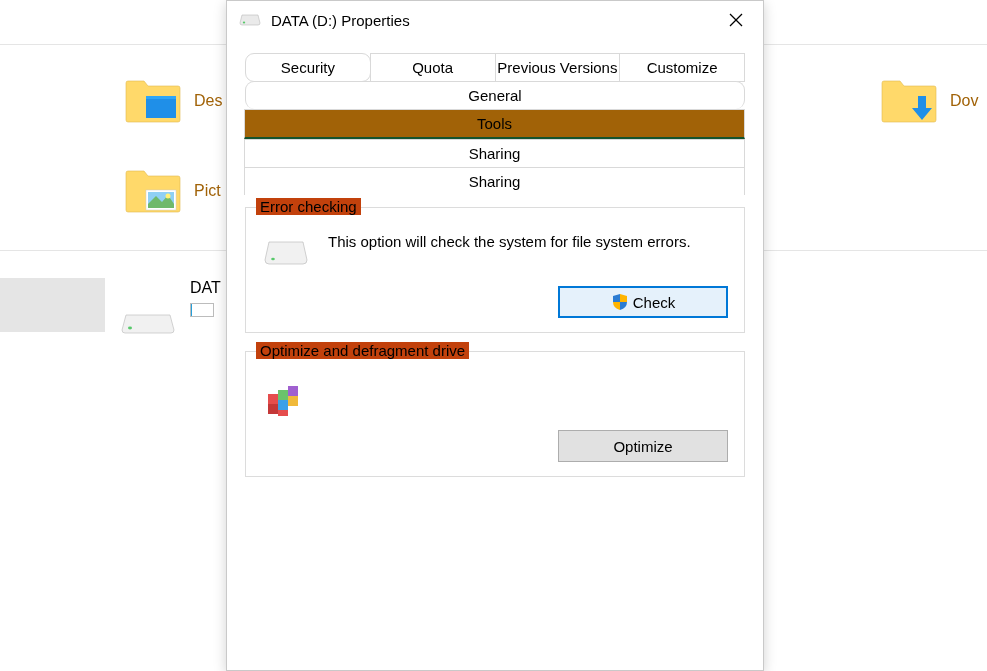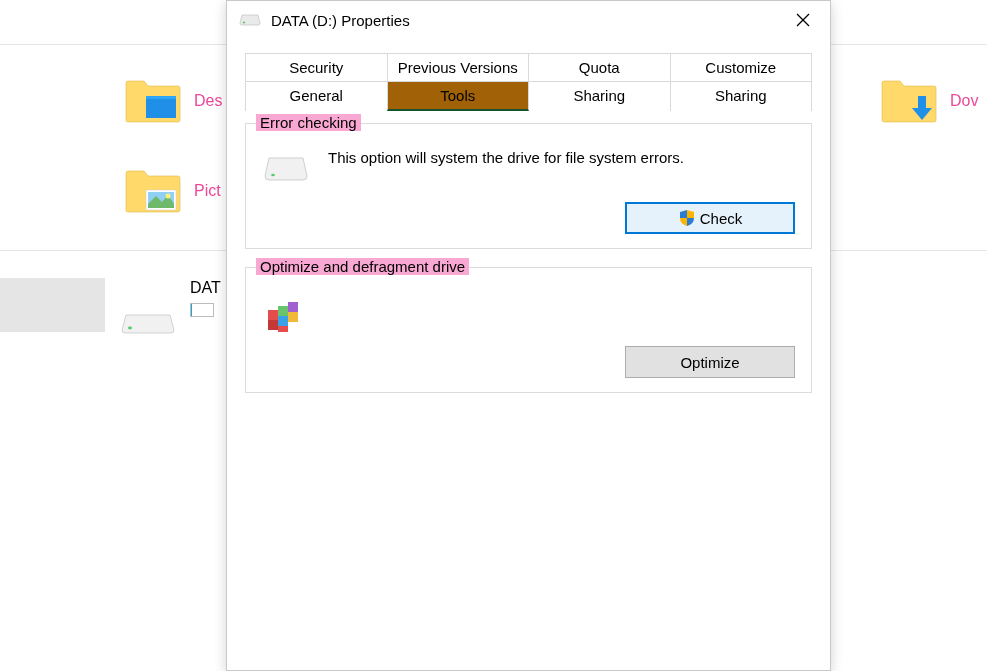--- a/index.html
+++ b/index.html
@@ -40,21 +40,21 @@
       display: flex;
       align-items: center;
       gap: 12px;
     }
     .folder-icon {
       width: 58px;
       height: 45px;
       position: relative;
     }
     .folder-svg { width: 100%; height: 100%; }
-    .folder-label { font-size: 16px; color: #ec4899; }
+    .folder-label { font-size: 16px; color: #a16207; }
     .drive-item {
       position: absolute;
       left: 118px;
       top: 279px;
       display: flex;
       gap: 12px;
       align-items: flex-end;
     }
     .drive-mini-icon {
       width: 60px;
@@ -75,21 +75,21 @@
       background: #26a0da;
     }
     .drive-label { font-size: 16px; }
     .drive-size { font-size: 15px; color: #737373; margin-left: 42px; }
 
     
     .dialog {
       position: absolute;
       left: 226px;
       top: 0;
-      width: 605px;
+      width: 538px;
       height: 671px;
       background: #fff;
       border: 1px solid #c9c9c9;
       box-shadow: 0 3px 12px rgba(0,0,0,0.18);
       display: flex;
       flex-direction: column;
     }
     .titlebar {
       height: 38px;
       display: flex;
@@ -121,22 +121,22 @@
       flex: 1;
       text-align: center;
       padding: 5px 0;
       font-size: 15px;
       border: 1px solid #d9d9d9;
       border-bottom: none;
       background: #fff;
       cursor: pointer;
       margin-left: -1px;
     }
-    .tab:first-child { margin-left: 0; }
-    .tab-row.second { margin-top: -1px; }
+    .tab:first-child { margin-left: 0; border-radius: 9px; }
+    .tab-row.second { margin-top: -1px; flex-direction: column; }
     .tab.active {
       position: relative;
       z-index: 2;
       border-bottom: 2px solid #14532d;
       background: #a16207;
     }
     .tab-row.first .tab { border-bottom: 1px solid #d9d9d9; }
 
     .tab-content {
       padding: 12px 18px 18px 18px;
@@ -146,21 +146,21 @@
     }
     .groupbox {
       border: 1px solid #dcdcdc;
       position: relative;
       padding: 24px 16px 14px 16px;
     }
     .groupbox-title {
       position: absolute;
       top: -10px;
       left: 10px;
-      background: #f9a8d4;
+      background: #c2410c;
       padding: 0 4px;
       font-size: 15px;
     }
     .group-row {
       display: flex;
       align-items: flex-start;
       gap: 18px;
     }
     .group-icon {
       width: 48px;
@@ -273,22 +273,22 @@
       <svg viewBox="0 0 14 14">
         <line x1="1" y1="1" x2="13" y2="13" stroke="#000" stroke-width="1.2"></line>
         <line x1="13" y1="1" x2="1" y2="13" stroke="#000" stroke-width="1.2"></line>
       </svg>
     </div>
   </div>
 
   <div class="tabs-area">
     <div class="tab-row first">
       <div class="tab">Security</div>
+      <div class="tab">Quota</div>
       <div class="tab">Previous Versions</div>
-      <div class="tab">Quota</div>
       <div class="tab">Customize</div>
     </div>
     <div class="tab-row second">
       <div class="tab">General</div>
       <div class="tab active">Tools</div>
       <div class="tab">Sharing</div>
       <div class="tab">Sharing</div>
     </div>
   </div>
 
@@ -296,21 +296,21 @@
 
     <div class="groupbox">
       <span class="groupbox-title">Error checking</span>
       <div class="group-row">
         <span class="group-icon">
           <svg viewBox="0 0 48 36" width="48" height="36">
             <path d="M7 8 L41 8 L45 26 Q45 30 41 30 L7 30 Q3 30 3 26 Z" fill="#f1f1f1" stroke="#bdbdbd" stroke-width="0.7"></path>
             <ellipse cx="11" cy="25" rx="1.8" ry="1.3" fill="#58c96b"></ellipse>
           </svg>
         </span>
-        <span class="group-text">This option will system the drive for file system errors.</span>
+        <span class="group-text">This option will check the system for file system errors.</span>
       </div>
       <div class="group-btn-row">
         <div class="win-btn focused">
           <span class="shield-icon">
             <svg viewBox="0 0 18 18">
               <path d="M9 1 L16 3 L16 9 Q16 15 9 17 Q2 15 2 9 L2 3 Z" fill="none"></path>
               <path d="M9 1 L16 3 L16 9 L9 9 Z" fill="#ffb400"></path>
               <path d="M2 3 L9 1 L9 9 L2 9 Z" fill="#2b7cd3"></path>
               <path d="M2 9 L9 9 L9 17 Q2 15 2 9 Z" fill="#ffb400"></path>
               <path d="M9 9 L16 9 Q16 15 9 17 Z" fill="#2b7cd3"></path>

